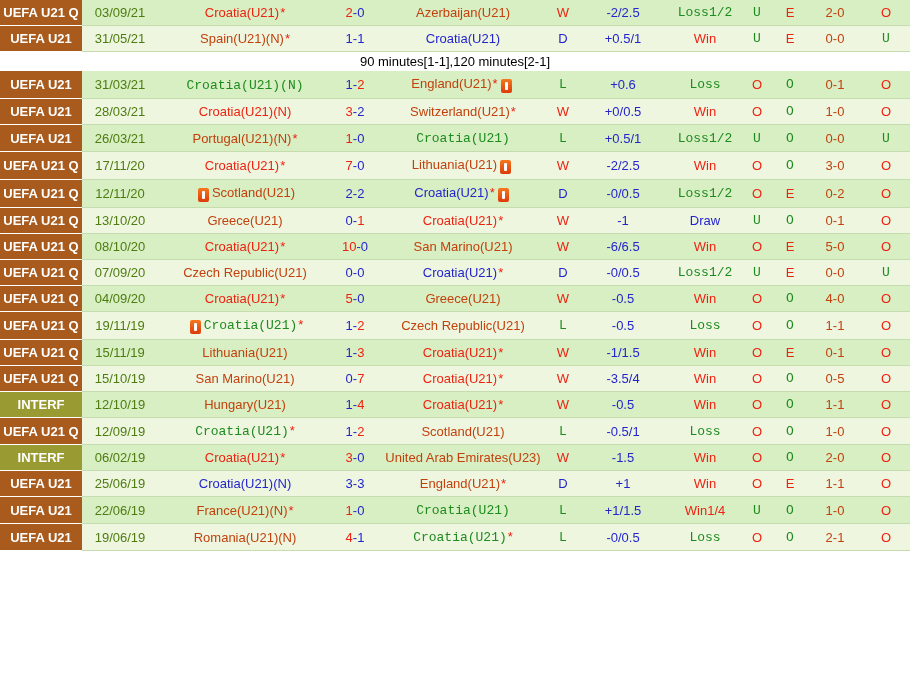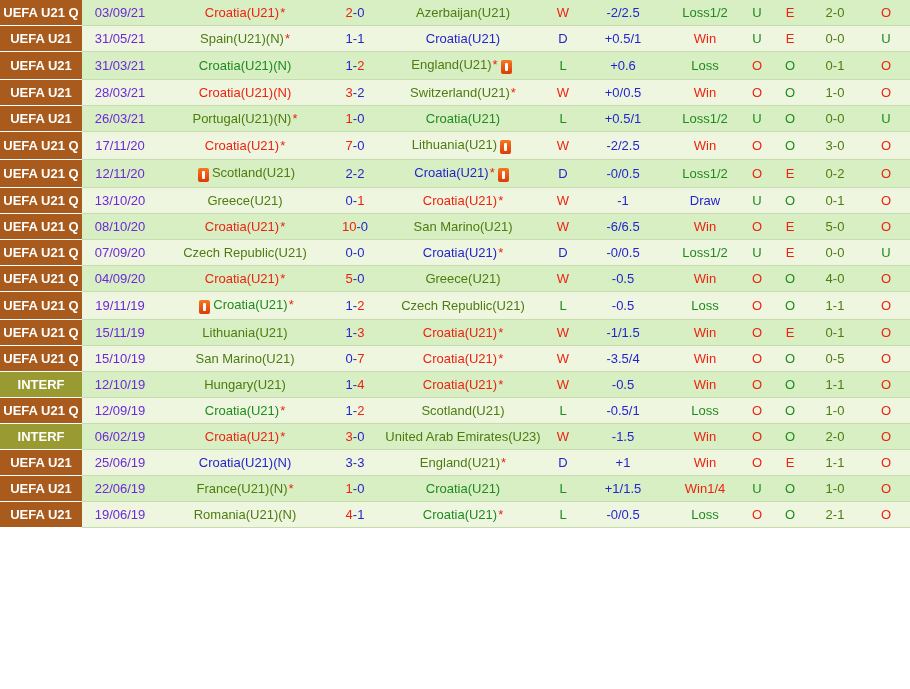--- a/index.html
+++ b/index.html
@@ -18,22 +18,22 @@
   }
   tr.row-green td{background:var(--rowGreen);}
   tr.row-light td{background:var(--rowLight);}
   td.comp{
     color:#fff;font-weight:bold;font-size:13px;line-height:15px;
     border-bottom:1px solid rgba(255,255,255,.45);
   }
   td.comp.uefa{background:var(--uefa) !important;}
   td.comp.interf{background:var(--interf) !important;}
   tr.note-row td{background:#fff;border-bottom:none;padding:2px 2px;font-size:13px;}
-  .c-red{color:var(--red);} .c-blue{color:var(--blue);} .c-green{color:var(--green);} .c-black{color:#4d7c0f;}
-  .date{color:#6d28d9;}
+  .c-red{color:var(--red);} .c-blue{color:var(--blue);} .c-green{color:var(--green);font-family:Liberation Mono, monospace;} .c-black{color:#c2410c;}
+  .date{color:#4d7c0f;}
   .star{color:var(--red);margin-left:1px;}
   .red-card{
     display:inline-flex;align-items:center;justify-content:center;
     width:11px;height:14px;border-radius:2px;
     background:linear-gradient(180deg,var(--card1),var(--card2));
     vertical-align:-2px;margin:0 3px;
   }
   .red-card i{display:block;width:3px;height:8px;background:#fff;border-radius:1px;}
 </style>
 </head>
@@ -76,20 +76,23 @@
         <td><span class="c-blue">1</span><span class="c-blue">-</span><span class="c-blue">1</span></td>
         <td><span class="c-blue">Croatia(U21)</span></td>
         <td class="c-blue">D</td>
         <td class="c-blue">+0.5/1</td>
         <td class="c-red">Win</td>
         <td class="c-green">U</td>
         <td class="c-red">E</td>
         <td class="c-black">0-0</td>
         <td class="c-green">U</td>
       </tr>
+      <tr class="note-row">
+        <td colspan="12">90 minutes[1-1],120 minutes[2-1]</td>
+      </tr>
       <tr class="row-green">
         <td class="comp uefa">UEFA U21</td>
         <td class="date">31/03/21</td>
         <td><span class="c-green">Croatia(U21)(N)</span></td>
         <td><span class="c-blue">1</span><span class="c-blue">-</span><span class="c-red">2</span></td>
         <td><span class="c-black">England(U21)</span><span class="star">*</span><span class="red-card">
             <i></i>
           </span></td>
         <td class="c-green">L</td>
         <td class="c-blue">+0.6</td>

